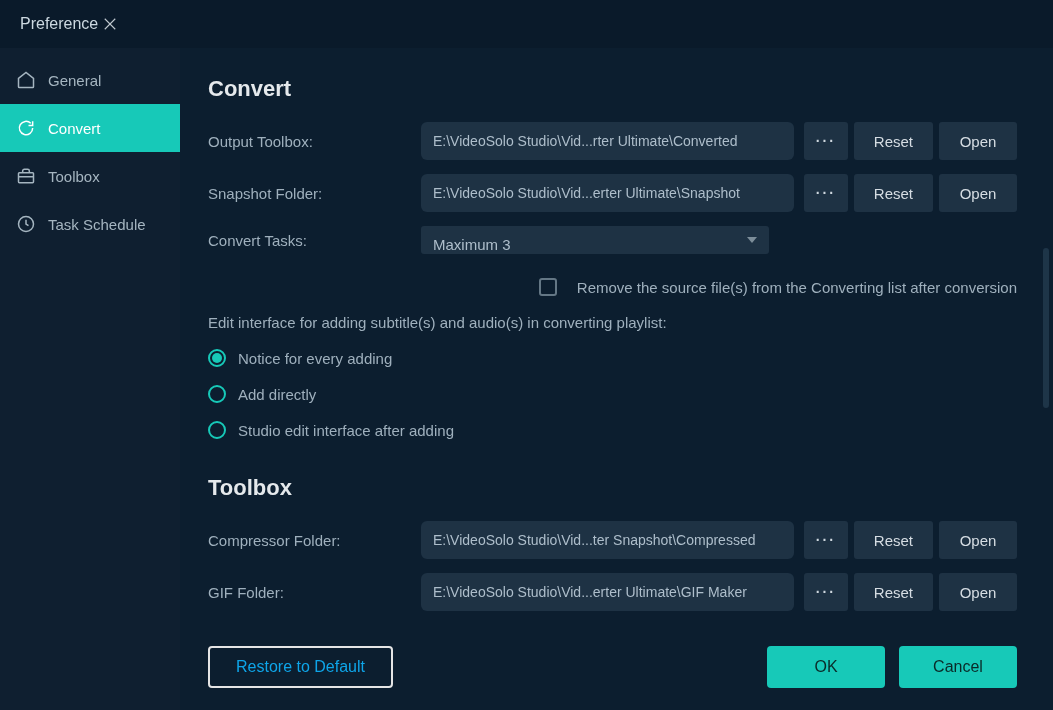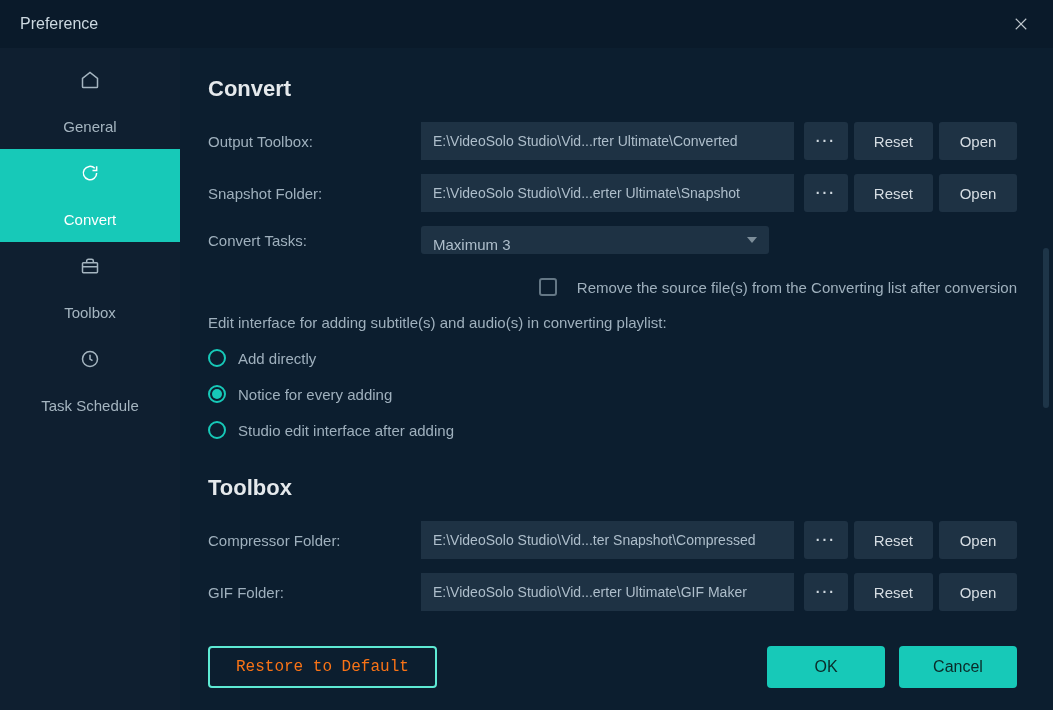--- a/index.html
+++ b/index.html
@@ -1,40 +1,40 @@
 <!DOCTYPE html>
 <html><head>
   <meta charset="utf-8">
   <style>
     * { margin: 0; padding: 0; box-sizing: border-box; font-family: -apple-system, BlinkMacSystemFont, "Segoe UI", Arial, sans-serif; }
     body { width: 1053px; height: 710px; background: #0a1a2a; overflow: hidden; position: relative; }
     
-    .titlebar { height: 48px; display: flex; align-items: center; justify-content: space-between; padding: 0 20px; background: #0a1a2a; }
+    .titlebar { height: 48px; display: flex; align-items: center; padding: 0 20px; background: #0a1a2a; }
     .titlebar-text { color: #ccd8e0; font-size: 16px; }
     .close-x { color: #8a98a5; font-size: 20px; cursor: pointer; width: 24px; height: 24px; display: flex; align-items: center; justify-content: center; }
     .close-x svg { stroke: #c0c8cf; width: 18px; height: 18px; }
     
     .layout { display: flex; height: calc(100% - 48px); position: relative; }
     
     .sidebar { width: 180px; background: #0f1f30; padding-top: 8px; }
-    .sidebar-item { display: flex; align-items: center; gap: 28px; padding: 14px 16px; color: #a5b5c0; font-size: 15px; cursor: pointer; flex-direction: column; }
+    .sidebar-item { display: flex; align-items: center; gap: 12px; padding: 14px 16px; color: #a5b5c0; font-size: 15px; cursor: pointer; }
     .sidebar-item.active { background: #17c9b8; color: #fff; }
     .sidebar-icon { width: 20px; height: 20px; display: inline-flex; align-items: center; justify-content: center; flex-shrink: 0; }
     .sidebar-icon svg { stroke: currentColor; fill: none; stroke-width: 1.8; }
     
     .content-wrap { flex: 1; position: relative; background: #0c1e2f; }
     .content { position: absolute; inset: 0; overflow-y: auto; padding: 28px 36px 28px 28px; }
     
     .section-heading { color: #e5e9ec; font-size: 22px; font-weight: 700; margin-bottom: 20px; }
     .section-heading.later { margin-top: 36px; }
     
     .field-row { display: flex; align-items: center; margin-bottom: 14px; gap: 0; }
     .field-label { color: #9fb0bd; font-size: 15px; width: 213px; flex-shrink: 0; }
     
-    .path-input { background: #1e3244; color: #aebecb; height: 38px; line-height: 38px; padding: 0 12px; border-radius: 0; flex: 1; font-size: 14px; white-space: nowrap; overflow: hidden; text-overflow: ellipsis; min-width: 0; border: none; }
+    .path-input { background: #1e3244; color: #aebecb; height: 38px; line-height: 38px; padding: 0 12px; border-radius: 6px; flex: 1; font-size: 14px; white-space: nowrap; overflow: hidden; text-overflow: ellipsis; min-width: 0; border: none; }
     
     .more-btn { width: 44px; height: 38px; background: #1e3244; margin-left: 10px; border-radius: 3px; display: flex; align-items: center; justify-content: center; color: #cfd8df; cursor: pointer; }
     .more-dots { letter-spacing: 2px; font-weight: bold; font-size: 14px; }
     
     .btn { height: 38px; padding: 0 20px; background: #1e3244; color: #d6dde3; border-radius: 3px; margin-left: 6px; display: flex; align-items: center; justify-content: center; font-size: 15px; cursor: pointer; min-width: 78px; }
     
     .select-box { background: #1e3244; color: #aebecb; height: 28px; line-height: 38px; padding: 0 12px; border-radius: 3px; width: 348px; font-size: 15px; position: relative; cursor: pointer; }
     .select-caret { position: absolute; right: 12px; top: 50%; transform: translateY(-50%); width: 0; height: 0; border-left: 5px solid transparent; border-right: 5px solid transparent; border-top: 6px solid #7d8e9a; }
     
     .checkbox-row { display: flex; align-items: center; gap: 20px; margin: 24px 0 18px 0; justify-content: flex-end; }
@@ -45,21 +45,21 @@
     
     .radio-row { display: flex; align-items: center; gap: 12px; margin-bottom: 18px; cursor: pointer; }
     .radio { width: 18px; height: 18px; border: 2px solid #17c9b8; border-radius: 50%; position: relative; flex-shrink: 0; }
     .radio.checked::after { content: ""; position: absolute; top: 2px; left: 2px; right: 2px; bottom: 2px; background: #17c9b8; border-radius: 50%; }
     .radio-label { color: #9fb0bd; font-size: 15px; }
     
     .footer { position: absolute; bottom: 0; left: 180px; right: 0; height: 74px; display: flex; align-items: center; padding: 0 36px 12px 28px; justify-content: space-between; background: #0c1e2f; }
     .footer-left { display: flex; }
     .footer-right { display: flex; gap: 14px; }
     .primary-btn { background: #17c9b8; color: #0a2a28; height: 42px; padding: 0 26px; border-radius: 4px; display: flex; align-items: center; justify-content: center; font-size: 16px; font-weight: 500; cursor: pointer; min-width: 118px; }
-    .primary-btn.outline { background: transparent; border: 2px solid #5eead4; color: #f97316; font-family: Liberation Mono, monospace; }
+    .primary-btn.outline { background: transparent; border: 2px solid #e5e5e5; color: #0ea5e9; }
     
     .scroll-indicator { position: absolute; right: 4px; top: 200px; width: 6px; height: 160px; background: #1e3548; border-radius: 3px; }
   </style>
 </head>
 <body>
 
 <div class="titlebar">
   <div class="titlebar-text">Preference</div>
   <div class="close-x">
     <svg viewBox="0 0 24 24">
@@ -141,26 +141,26 @@
       </div>
 
       <div class="checkbox-row">
         <div class="checkbox"></div>
         <div class="checkbox-label">Remove the source file(s) from the Converting list after conversion</div>
       </div>
 
       <div class="subtext">Edit interface for adding subtitle(s) and audio(s) in converting playlist:</div>
 
       <div class="radio-row">
+        <div class="radio checked"></div>
+        <div class="radio-label">Notice for every adding</div>
+      </div>
+      <div class="radio-row">
         <div class="radio"></div>
         <div class="radio-label">Add directly</div>
-      </div>
-      <div class="radio-row">
-        <div class="radio checked"></div>
-        <div class="radio-label">Notice for every adding</div>
       </div>
       <div class="radio-row">
         <div class="radio"></div>
         <div class="radio-label">Studio edit interface after adding</div>
       </div>
 
       <div class="section-heading later">Toolbox</div>
 
       <div class="field-row">
         <div class="field-label">Compressor Folder:</div>

